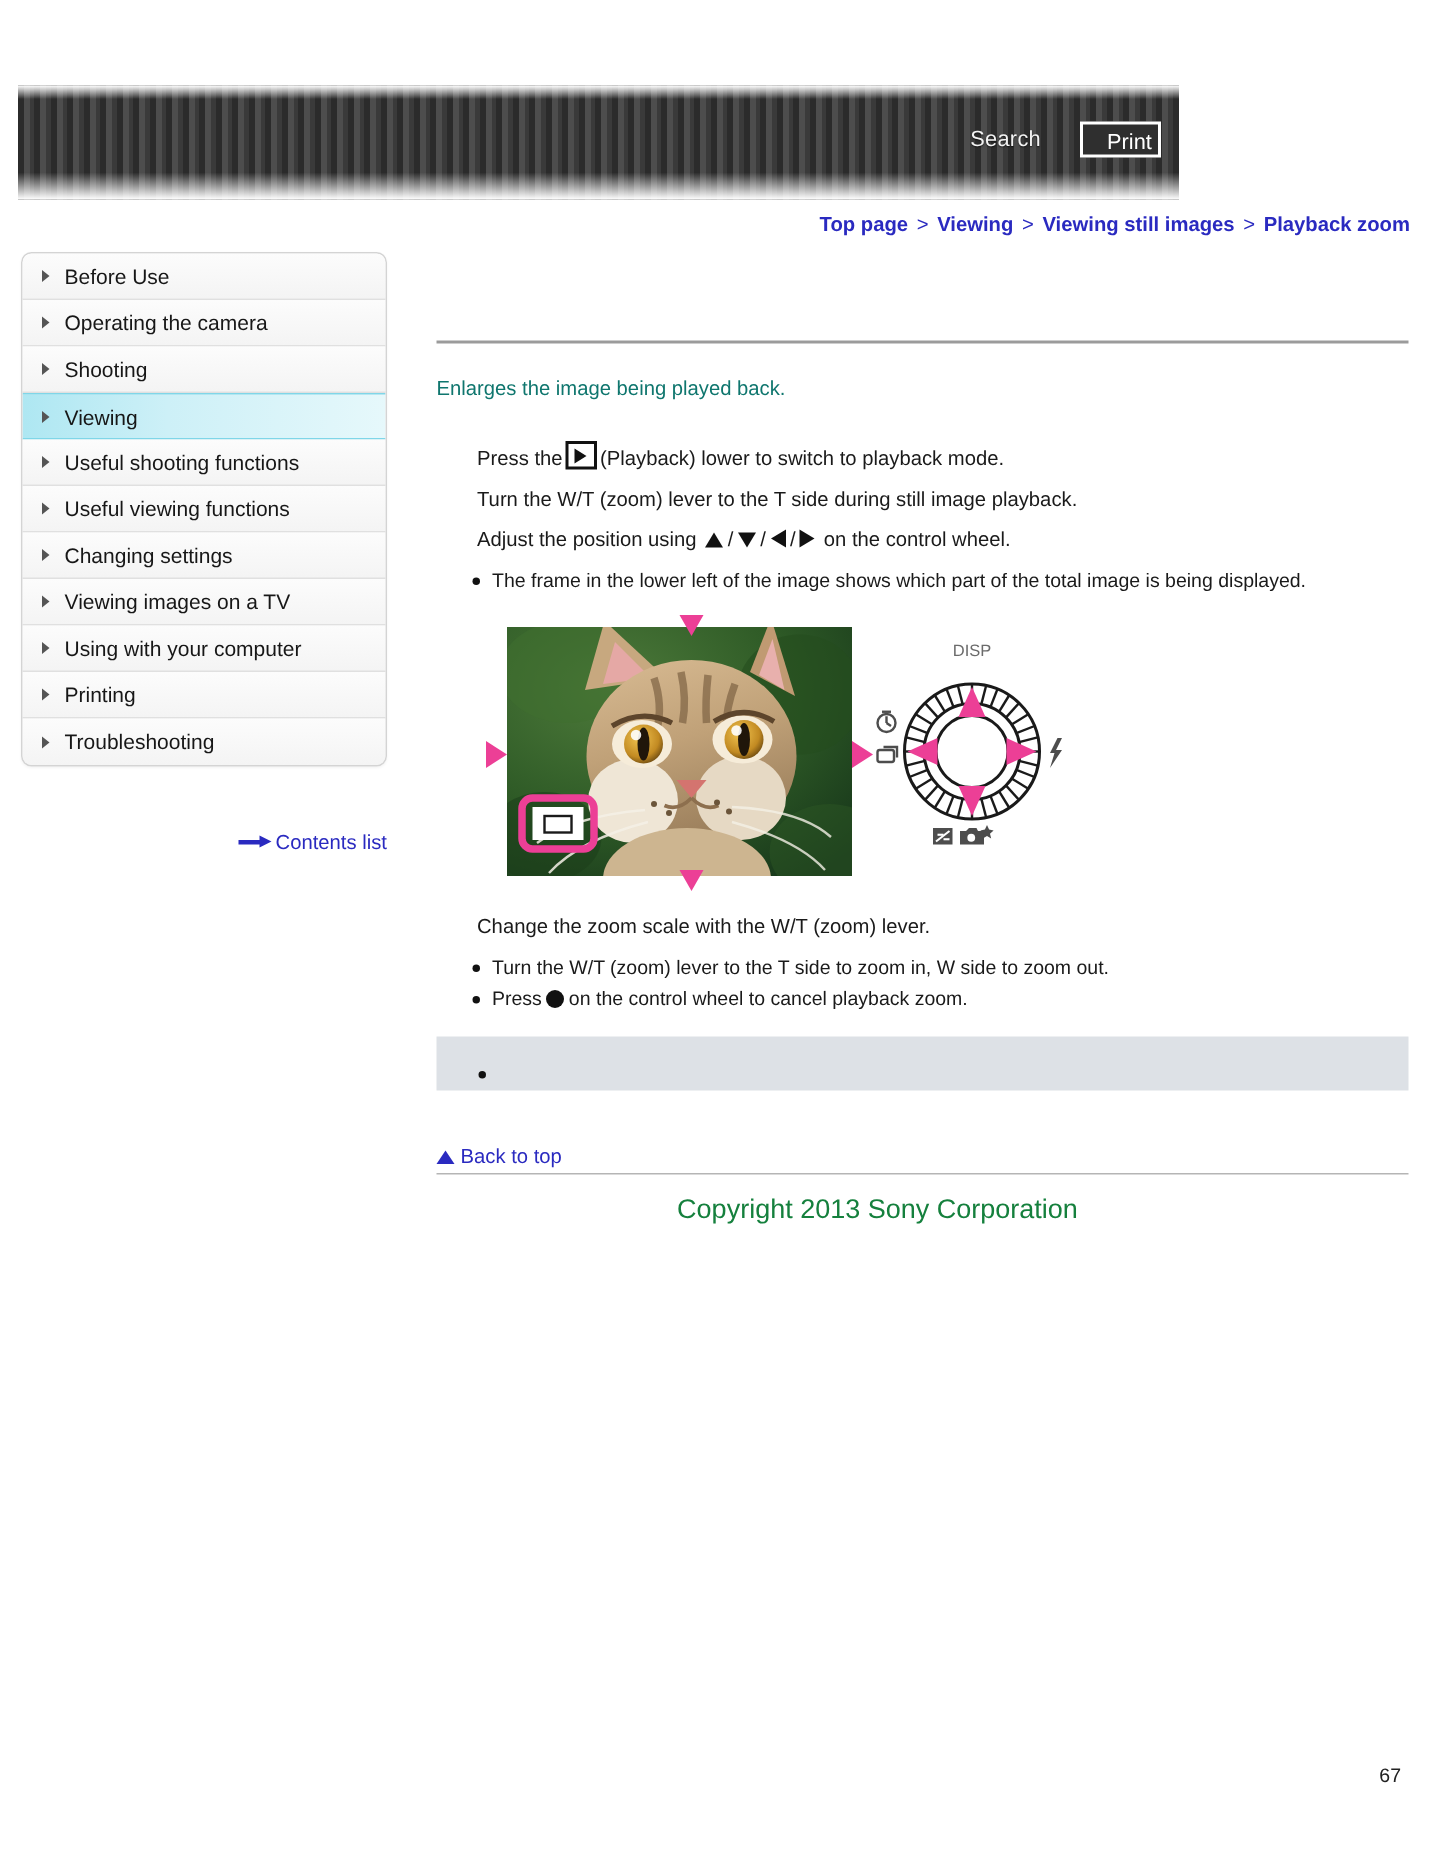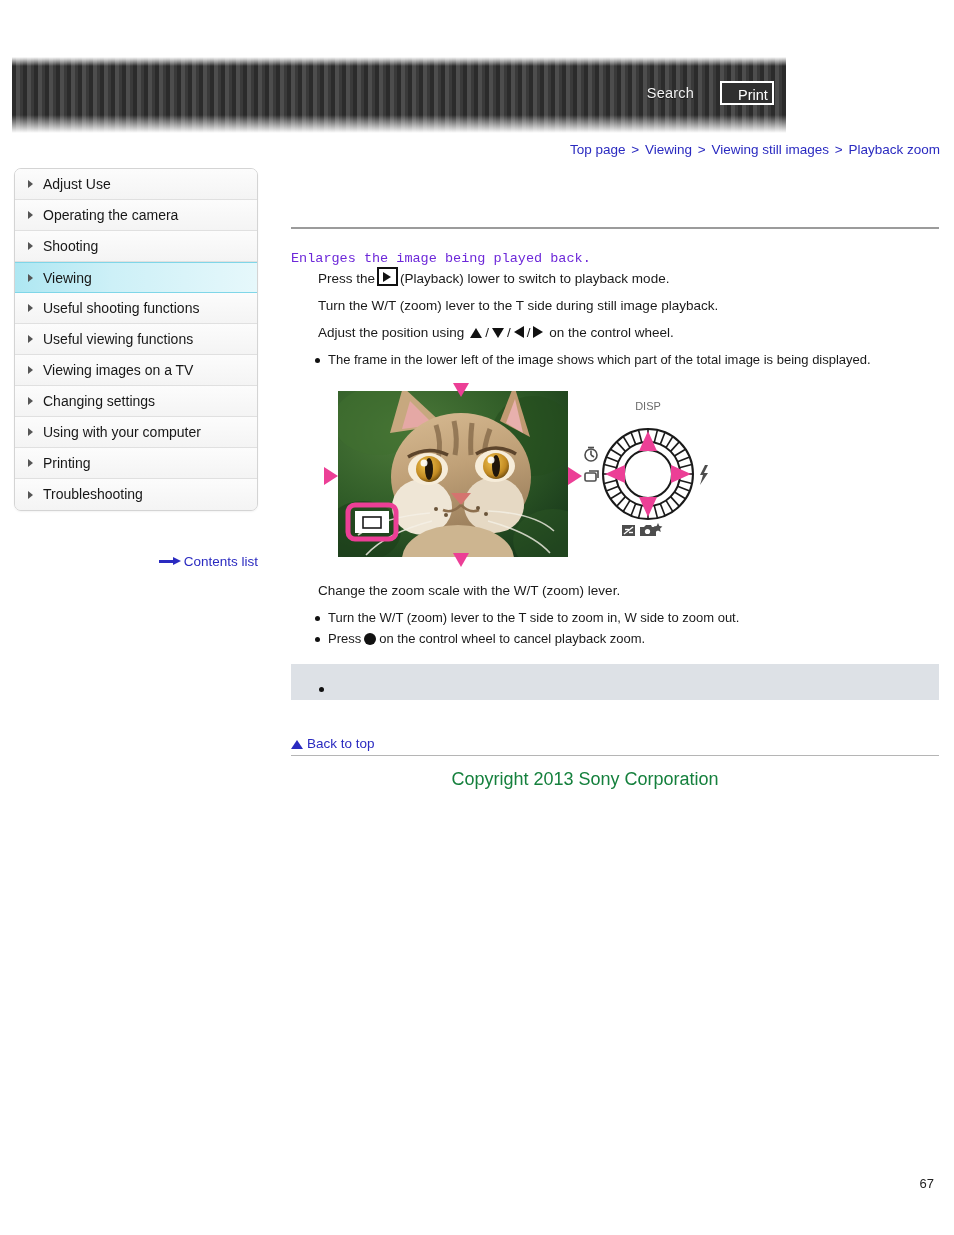--- a/index.html
+++ b/index.html
@@ -65,21 +65,21 @@
 
   
   #breadcrumb {
     position: absolute;
     right: 14px;
     top: 142px;
     font-size: 13.5px;
     color: #2a2ac0;
     white-space: nowrap;
   }
-  #breadcrumb .crumb { color: #2a2ac0; }
+  #breadcrumb .crumb { color: #2a2ac0; font-weight: bold; }
   #breadcrumb .sep { color: #2a2ac0; padding: 0 2px; }
 
   
   #sidebar {
     position: absolute;
     left: 14px;
     top: 168px;
     width: 244px;
     background: linear-gradient(to bottom, #fdfdfd, #f2f2f2);
     border: 1px solid #d4d4d4;
@@ -160,23 +160,22 @@
     width: 648px;
   }
   #main-rule {
     height: 2px;
     background: #9b9b9b;
     margin-top: 59px;
     margin-bottom: 22px;
   }
   .lead {
     font-size: 13.5px;
-    color: #6d28d9;
-    margin: 0 0 1px 0;
-    font-family: Liberation Mono, monospace;
+    color: #0f766e;
+    margin: 0 0 28px 0;
   }
   .step {
     font-size: 13.5px;
     color: #1a1a1a;
     margin: 0 0 12px 0;
     padding-left: 27px;
   }
   .sub-bullet {
     font-size: 13px;
     color: #1a1a1a;
@@ -314,21 +313,21 @@
   <span class="crumb">Viewing</span>
   <span class="sep">&gt;</span>
   <span class="crumb">Viewing still images</span>
   <span class="sep">&gt;</span>
   <span class="crumb">Playback zoom</span>
 </div>
 
 <div id="sidebar">
   <div class="nav-item">
     <span class="tri"></span>
-    <span>Adjust Use</span>
+    <span>Before Use</span>
   </div>
   <div class="nav-item">
     <span class="tri"></span>
     <span>Operating the camera</span>
   </div>
   <div class="nav-item">
     <span class="tri"></span>
     <span>Shooting</span>
   </div>
   <div class="nav-item active">
@@ -338,25 +337,25 @@
   <div class="nav-item">
     <span class="tri"></span>
     <span>Useful shooting functions</span>
   </div>
   <div class="nav-item">
     <span class="tri"></span>
     <span>Useful viewing functions</span>
   </div>
   <div class="nav-item">
     <span class="tri"></span>
+    <span>Changing settings</span>
+  </div>
+  <div class="nav-item">
+    <span class="tri"></span>
     <span>Viewing images on a TV</span>
-  </div>
-  <div class="nav-item">
-    <span class="tri"></span>
-    <span>Changing settings</span>
   </div>
   <div class="nav-item">
     <span class="tri"></span>
     <span>Using with your computer</span>
   </div>
   <div class="nav-item">
     <span class="tri"></span>
     <span>Printing</span>
   </div>
   <div class="nav-item">

